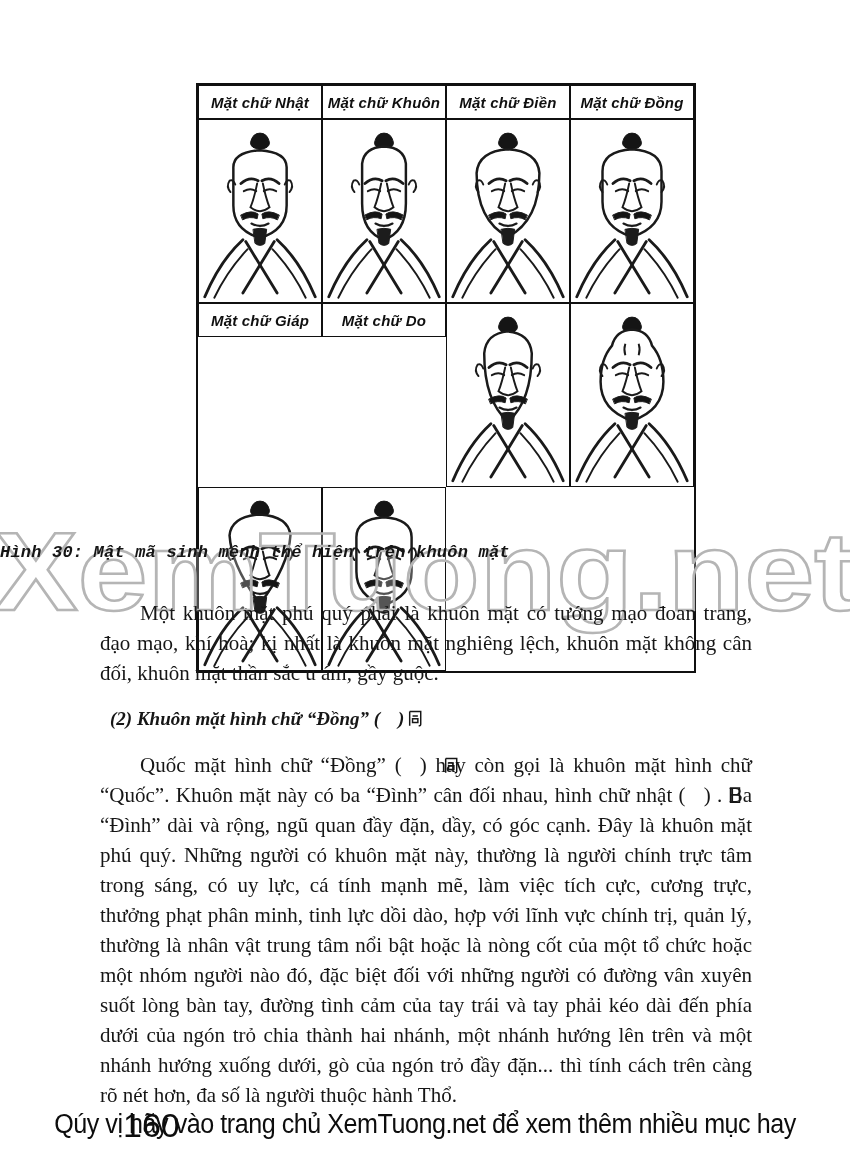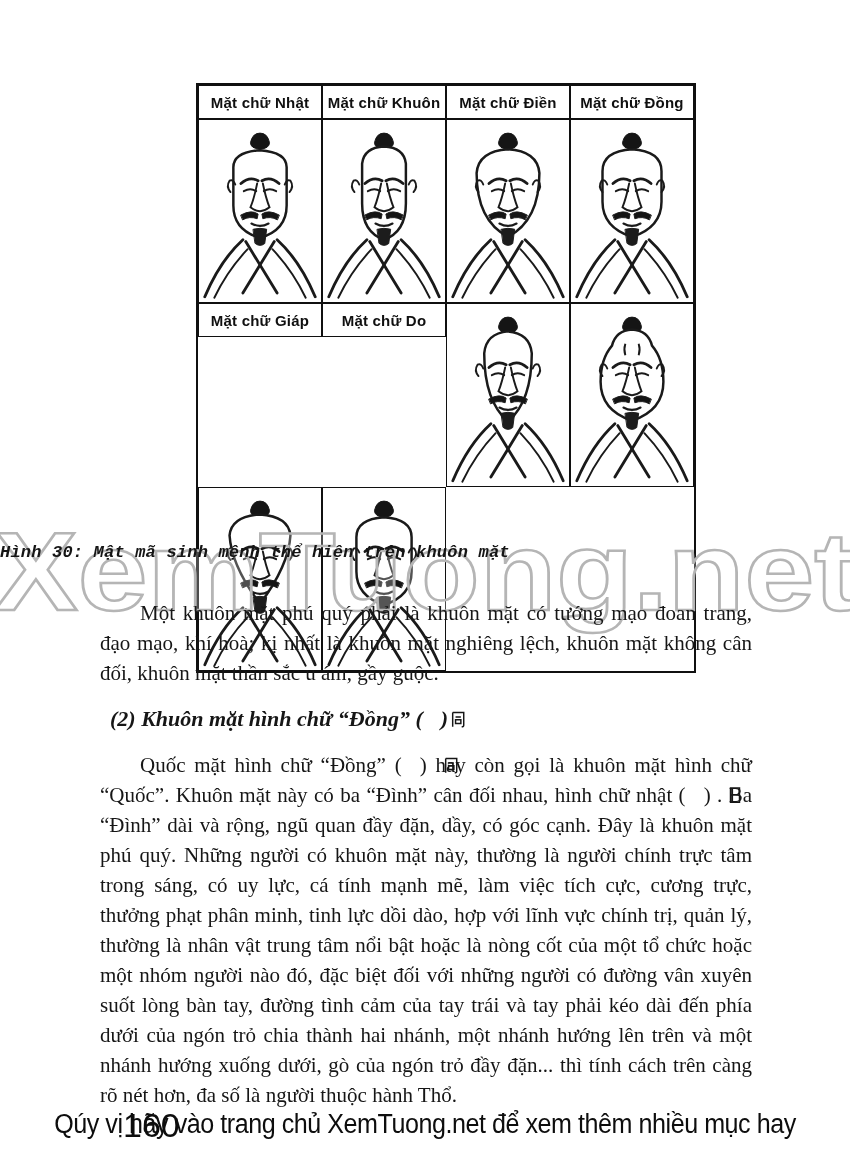--- a/index.html
+++ b/index.html
@@ -9,42 +9,42 @@
   }
   
   .fig{
     position:absolute;left:196px;top:83px;width:496px;
     border:2.5px solid #101010;background:#fff;
     display:grid;grid-template-columns:repeat(4,1fr);
   }
   .fcell{border:1px solid #101010;background:#fff;}
   .flabel{
     height:32px;display:flex;align-items:center;justify-content:center;
-    font-family:"Liberation Sans",sans-serif;font-weight:bold;
+    font-family:"Liberation Sans",sans-serif;font-style:italic;font-weight:bold;
     font-size:15px;letter-spacing:.2px;color:#101010;white-space:nowrap;
   }
   .fface{height:182px;display:flex;align-items:flex-end;justify-content:center;overflow:hidden;}
   .face{width:118px;height:176px;display:block;}
   
   .watermark{position:absolute;left:-15px;top:492px;width:880px;height:160px;pointer-events:none;}
   
   .caption{
     position:absolute;left:0;top:543px;width:850px;text-align:left;
     font-family:Liberation Mono, monospace;font-style:italic;font-weight:bold;
     font-size:17px;color:#151515;letter-spacing:.2px;
   }
   
   .content{
     position:absolute;left:84px;top:582px;width:684px;
     font-size:21px;line-height:30px;text-align:justify;color:#161616;
   }
   .content p{margin:16px;text-indent:40px;}
   .heading{
     margin:16px 0 5px 0;text-indent:26px;
-    font-weight:bold;font-style:italic;font-size:22px;line-height:30px;
+    font-weight:bold;font-style:italic;font-size:19px;line-height:30px;
   }
   .cjkchar{display:inline-block;width:18px;height:20px;vertical-align:-3px;}
   
   .footer-bar{
     position:absolute;left:0;top:1104px;width:850px;text-align:center;
     font-family:"Liberation Sans",sans-serif;font-size:27px;line-height:40px;color:#0d0d0d;
     z-index:3;
   }
   .footer-bar .inner{display:inline-block;transform:scaleX(.93);transform-origin:center;letter-spacing:-.5px;}
   .page-number{

